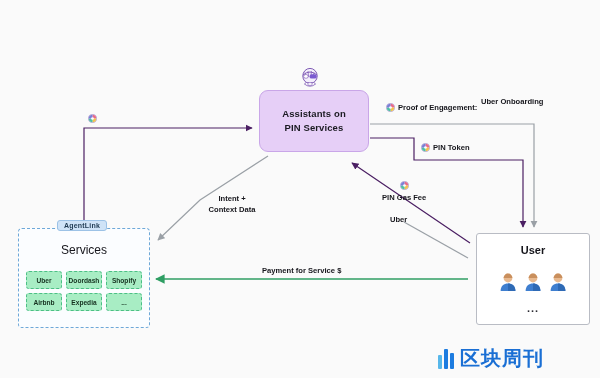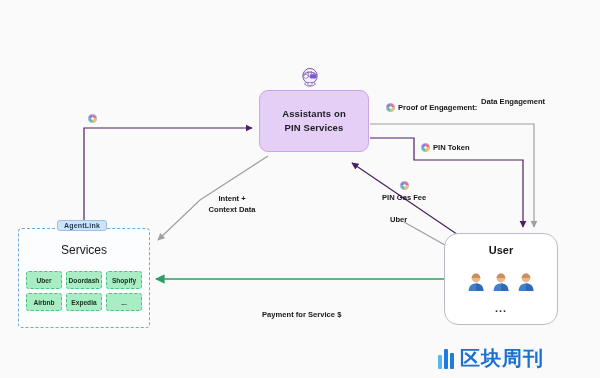--- a/index.html
+++ b/index.html
@@ -114,27 +114,27 @@
     justify-content: center;
     font-size: 6.6px;
     font-weight: bold;
     color: #15311f;
     box-sizing: border-box;
   }
 
   
   .user-box {
     position: absolute;
-    left: 444px;
+    left: 476px;
     top: 233px;
     width: 114px;
     height: 92px;
     background: #ffffff;
     border: 1px solid #b9bcc4;
-    border-radius: 14px;
+    border-radius: 3px;
     box-sizing: border-box;
   }
   .user-title {
     position: absolute;
     left: 0;
     top: 10px;
     width: 100%;
     text-align: center;
     font-size: 11px;
     font-weight: bold;
@@ -312,21 +312,21 @@
         <path d="M6,1 A5,5 0 0 1 11,6 L6,6 z" fill="#e86a8a"></path>
         <path d="M11,6 A5,5 0 0 1 6,11 L6,6 z" fill="#f2c14e"></path>
         <path d="M6,11 A5,5 0 0 1 1,6 L6,6 z" fill="#4ec0a5"></path>
         <path d="M1,6 A5,5 0 0 1 6,1 L6,6 z" fill="#7b7fd6"></path>
         <circle cx="6" cy="6" r="1.8" fill="#fdfdff"></circle>
       </svg>
     </span><span>Proof of Engagement:</span>
   </div>
 
   <div class="elabel multi" style="left:481px; top:96px; width:105px;">
-    <div>Data Engagement</div>
+    <div>Uber Onboarding</div>
   </div>
 
   <div class="elabel" style="left:421px; top:142px;">
     <span class="coin">
       <svg viewBox="0 0 12 12" width="9" height="9">
         <circle cx="6" cy="6" r="5.4" fill="#f6f0fb" stroke="#9b8ac4" stroke-width=".8"></circle>
         <path d="M6,1 A5,5 0 0 1 11,6 L6,6 z" fill="#e86a8a"></path>
         <path d="M11,6 A5,5 0 0 1 6,11 L6,6 z" fill="#f2c14e"></path>
         <path d="M6,11 A5,5 0 0 1 1,6 L6,6 z" fill="#4ec0a5"></path>
         <path d="M1,6 A5,5 0 0 1 6,1 L6,6 z" fill="#7b7fd6"></path>
@@ -348,21 +348,21 @@
         <path d="M11,6 A5,5 0 0 1 6,11 L6,6 z" fill="#f2c14e"></path>
         <path d="M6,11 A5,5 0 0 1 1,6 L6,6 z" fill="#4ec0a5"></path>
         <path d="M1,6 A5,5 0 0 1 6,1 L6,6 z" fill="#7b7fd6"></path>
         <circle cx="6" cy="6" r="1.8" fill="#fdfdff"></circle>
       </svg>
     </span><span>PIN Gas Fee</span>
   </div>
 
   <div class="elabel" style="left:390px; top:214px;">Uber</div>
 
-  <div class="elabel" style="left:262px; top:265px;margin-top:44px;">Payment for Service  $</div>
+  <div class="elabel" style="left:262px; top:265px;">Payment for Service  $</div>
 
   <div class="watermark">
     <div class="wm-bars">
       <i style="height:14px; background:#57b7ea;"></i>
       <i style="height:20px; background:#1d7ce0;"></i>
       <i style="height:16px; background:#1d7ce0;"></i>
     </div>
     <div class="wm-text">区块周刊</div>
   </div>
 

